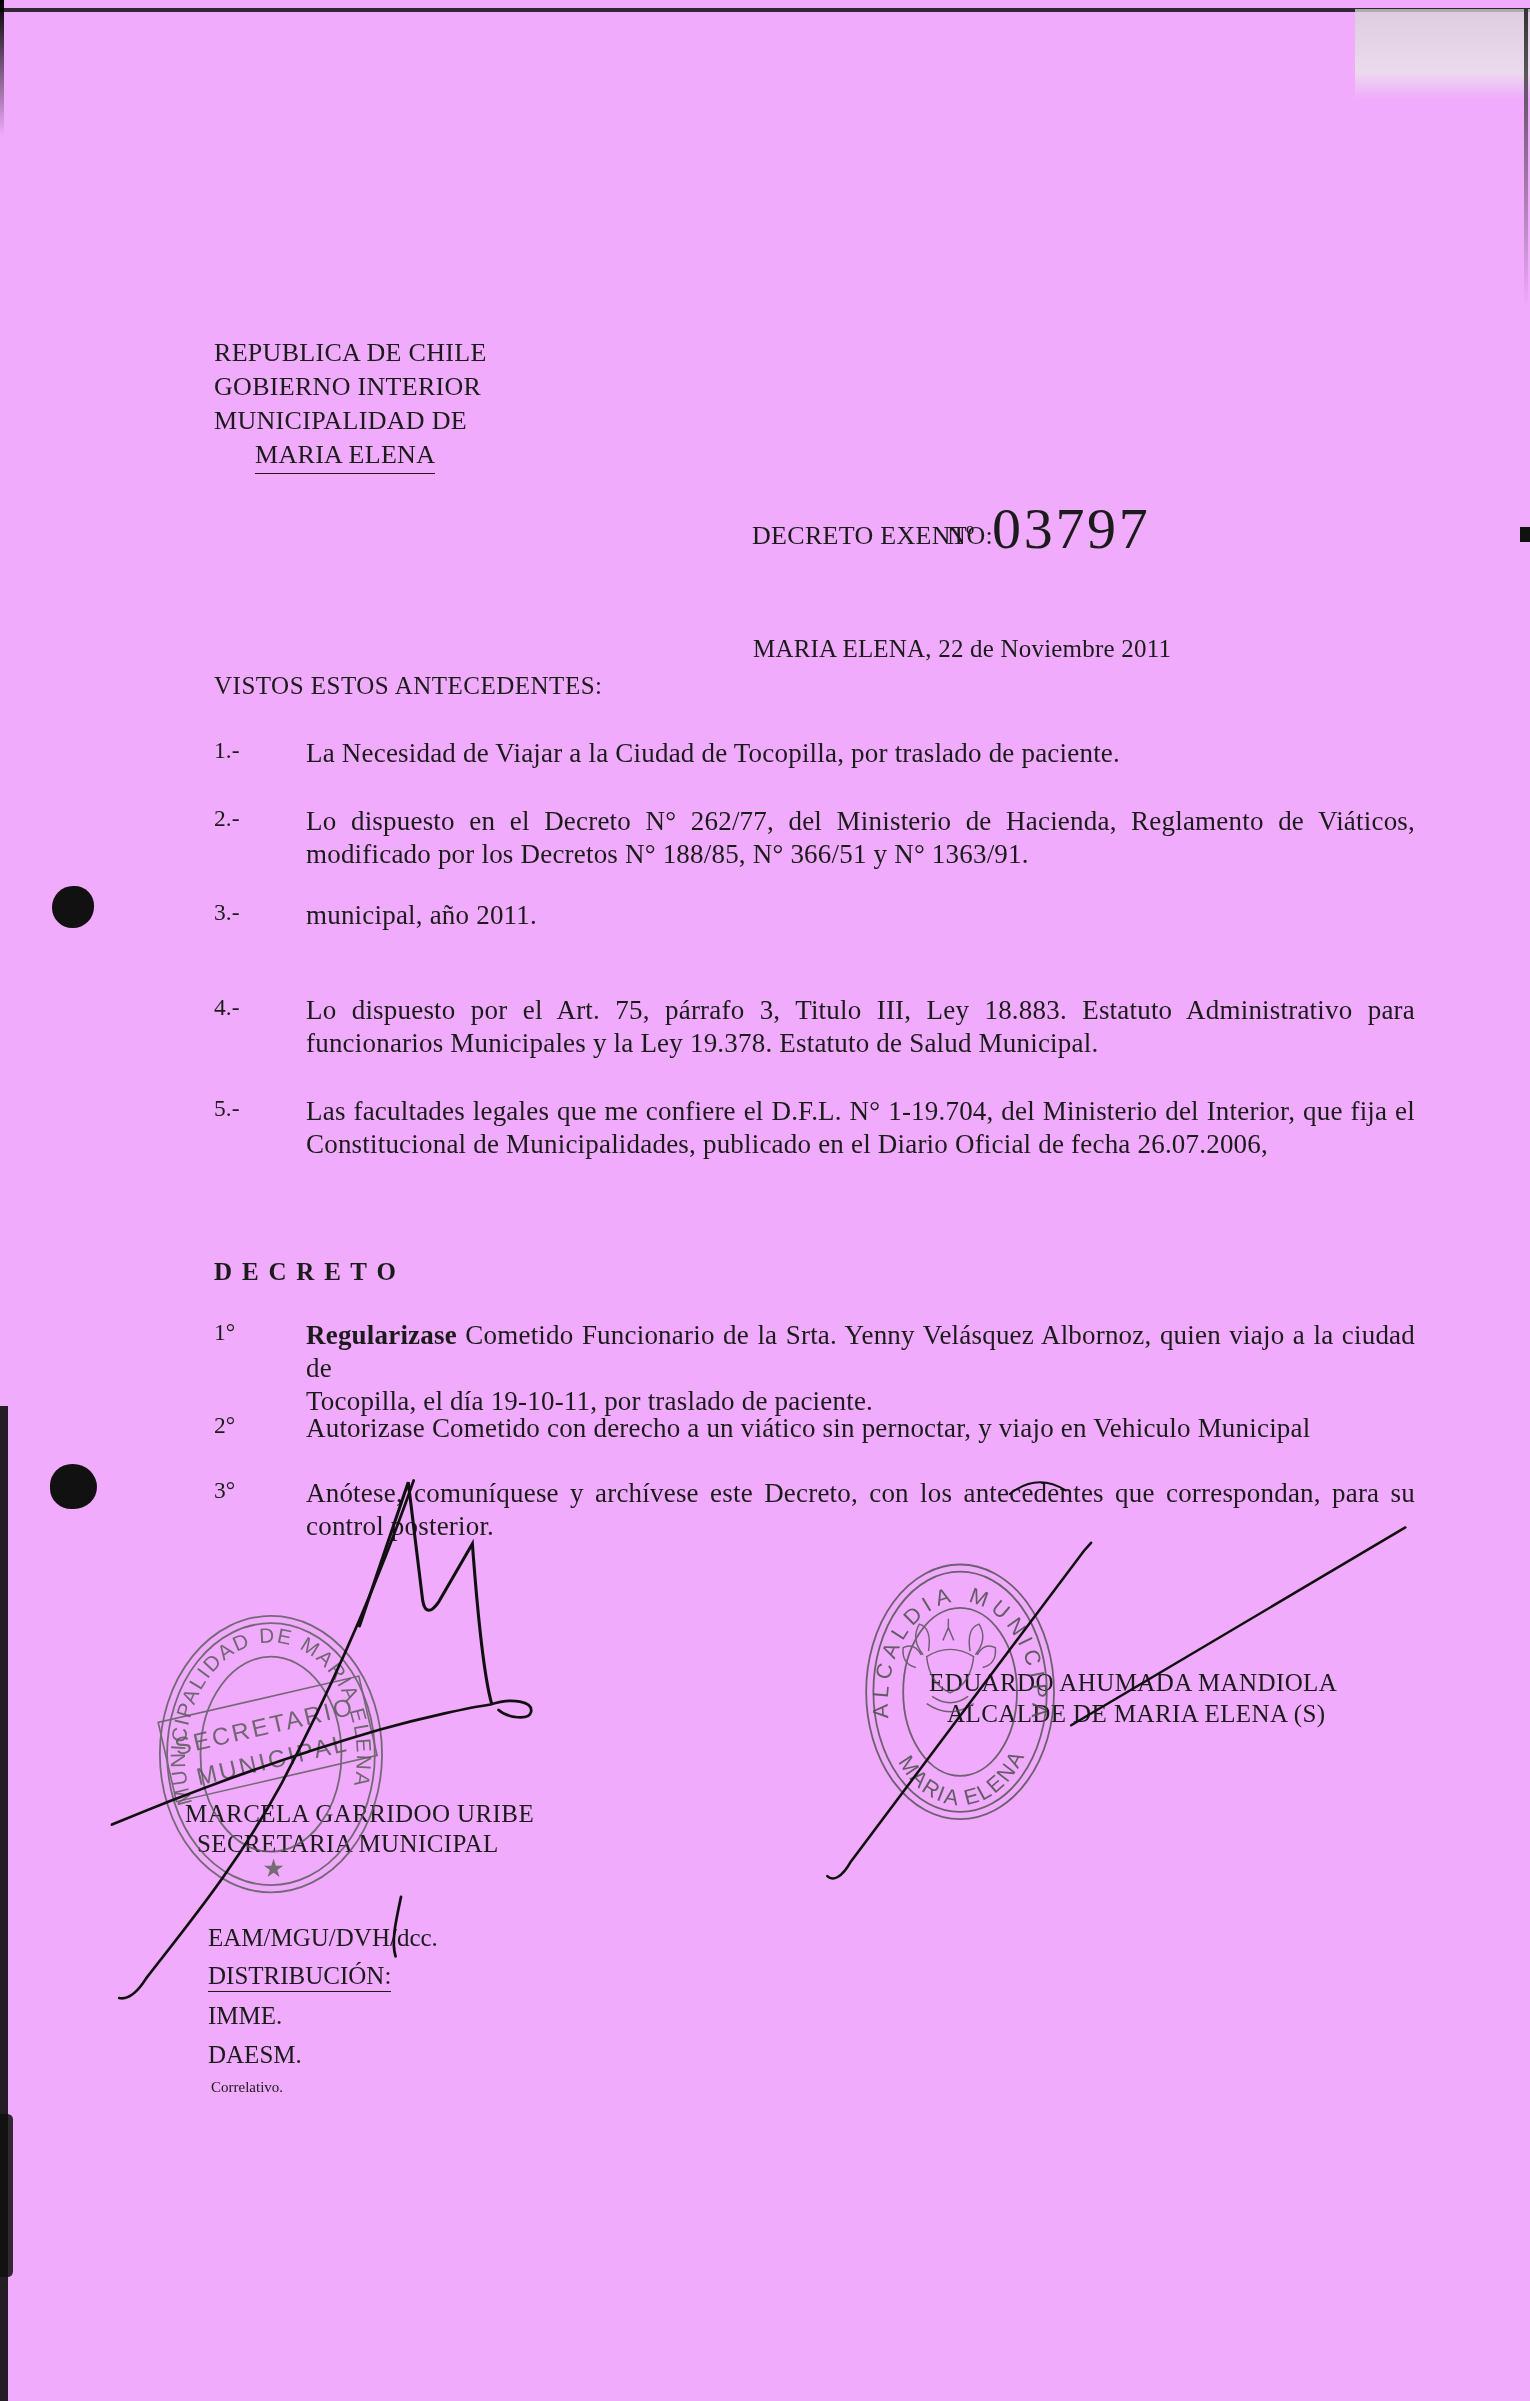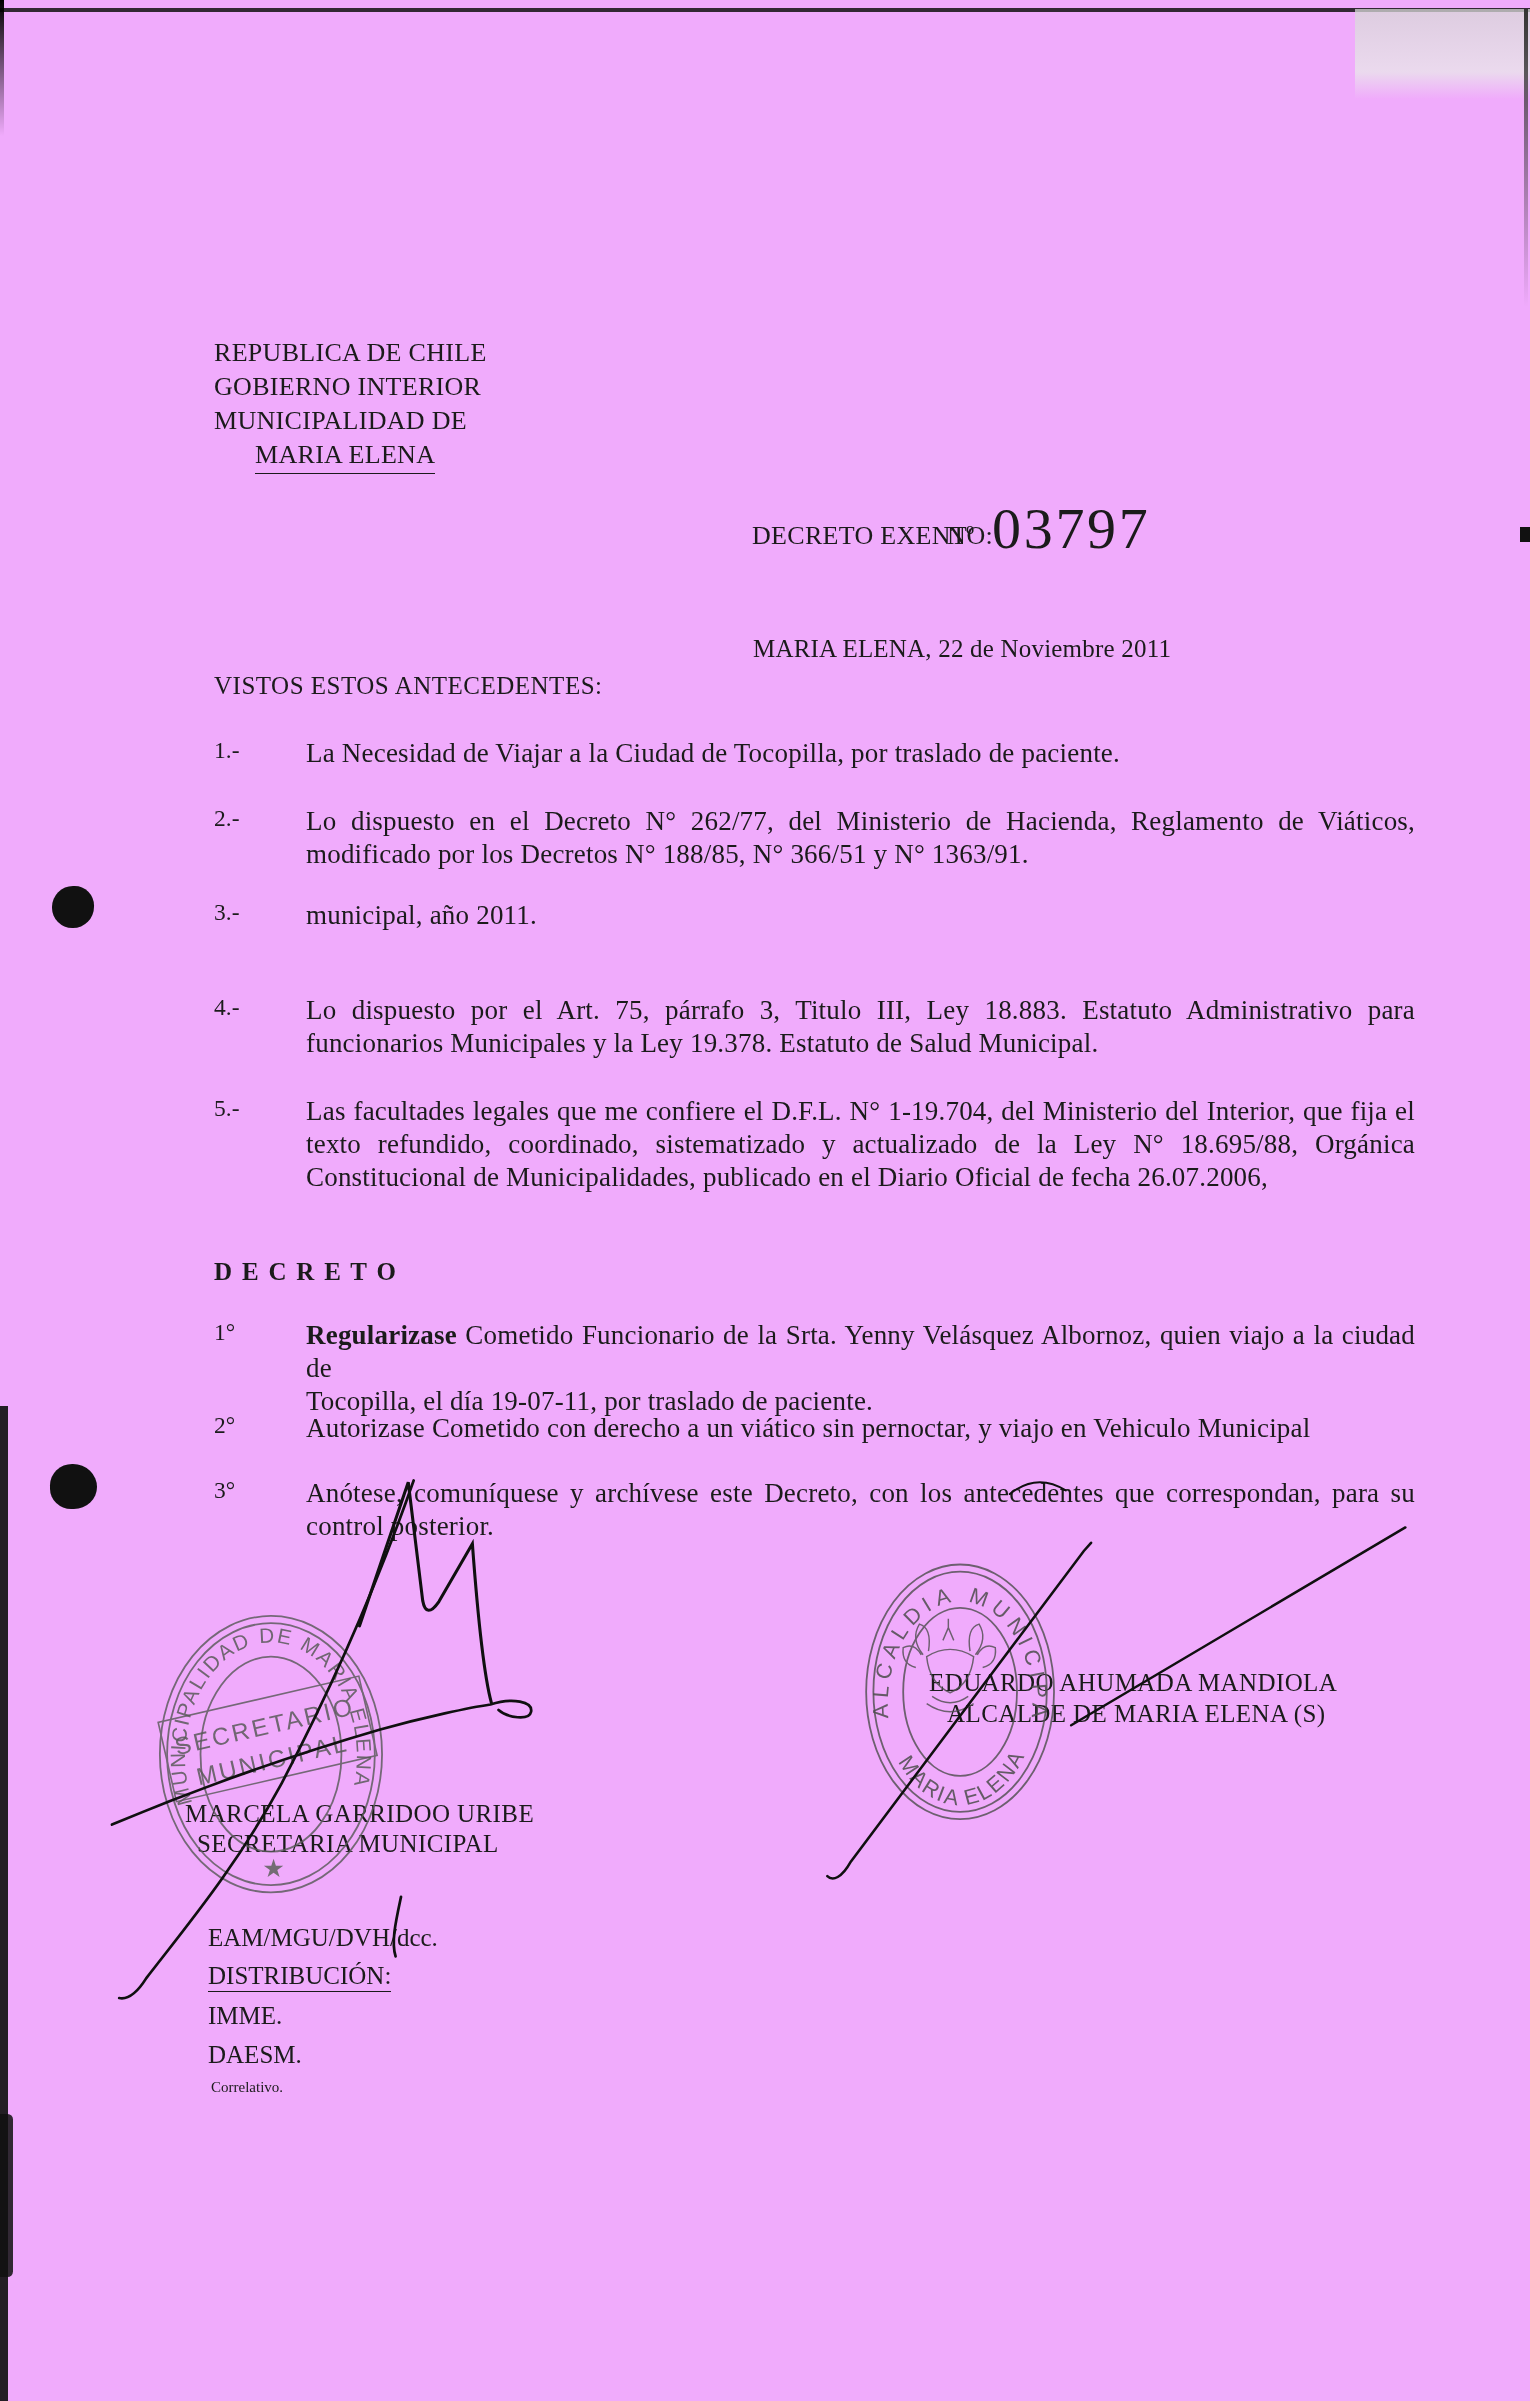--- a/index.html
+++ b/index.html
@@ -78,30 +78,29 @@
 
   <span class="abs num" style="left:214px;top:994px;">4.-</span>
   <div class="abs body-text itemtxt" style="left:306px;top:994px;">
     <div class="jline">Lo dispuesto por el Art. 75, párrafo 3, Titulo III, Ley 18.883. Estatuto Administrativo para</div>
     <div class="lline">funcionarios Municipales y la Ley 19.378. Estatuto de Salud Municipal.</div>
   </div>
 
   <span class="abs num" style="left:214px;top:1095px;">5.-</span>
   <div class="abs body-text itemtxt" style="left:306px;top:1095px;">
     <div class="jline">Las facultades legales que me confiere el D.F.L. N° 1-19.704, del Ministerio del Interior, que fija el</div>
-    <div class="jline">texto refundido, coordinado, sistematizado y actualizado de la Ley N° 18.695/88, Orgánica</div>
     <div class="lline">Constitucional de Municipalidades, publicado en el Diario Oficial de fecha 26.07.2006,</div>
   </div>
 
   <span class="abs decreto-head" style="left:214px;top:1258px;">D E C R E T O</span>
 
   <span class="abs num" style="left:214px;top:1319px;">1°</span>
   <div class="abs body-text itemtxt" style="left:306px;top:1319px;">
     <div class="jline"><span style="font-weight:bold;">Regularizase</span><span> Cometido Funcionario de la Srta. Yenny Velásquez Albornoz, quien viajo a la ciudad de</span></div>
-    <div class="lline">Tocopilla, el día 19-07-11, por traslado de paciente.</div>
+    <div class="lline">Tocopilla, el día 19-10-11, por traslado de paciente.</div>
   </div>
 
   <span class="abs num" style="left:214px;top:1412px;">2°</span>
   <div class="abs body-text itemtxt" style="left:306px;top:1412px;">
     <div class="lline">Autorizase Cometido con derecho a un viático sin pernoctar, y  viajo en Vehiculo Municipal</div>
   </div>
 
   <span class="abs num" style="left:214px;top:1477px;">3°</span>
   <div class="abs body-text itemtxt" style="left:306px;top:1477px;">
     <div class="jline">Anótese, comuníquese y archívese este Decreto, con los antecedentes que correspondan, para su</div>

